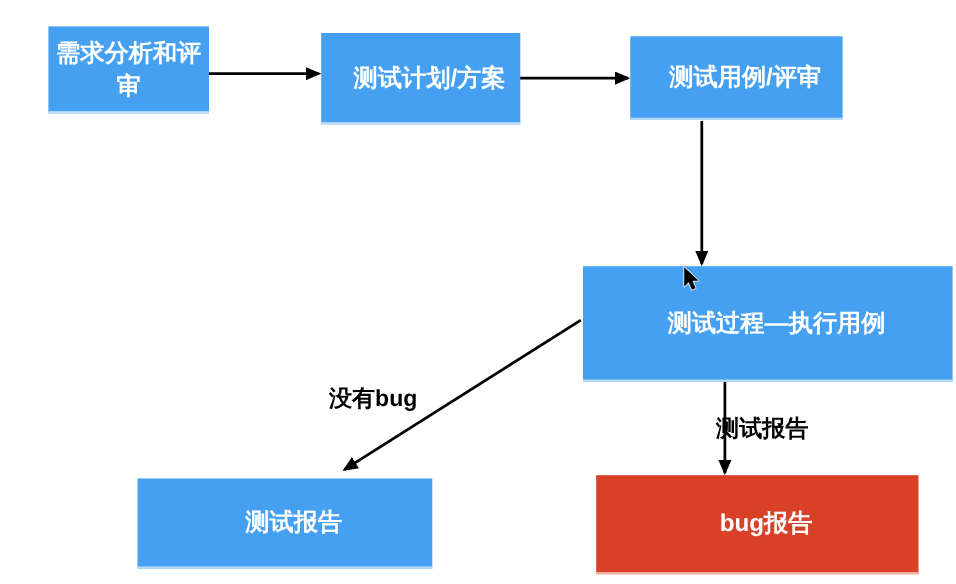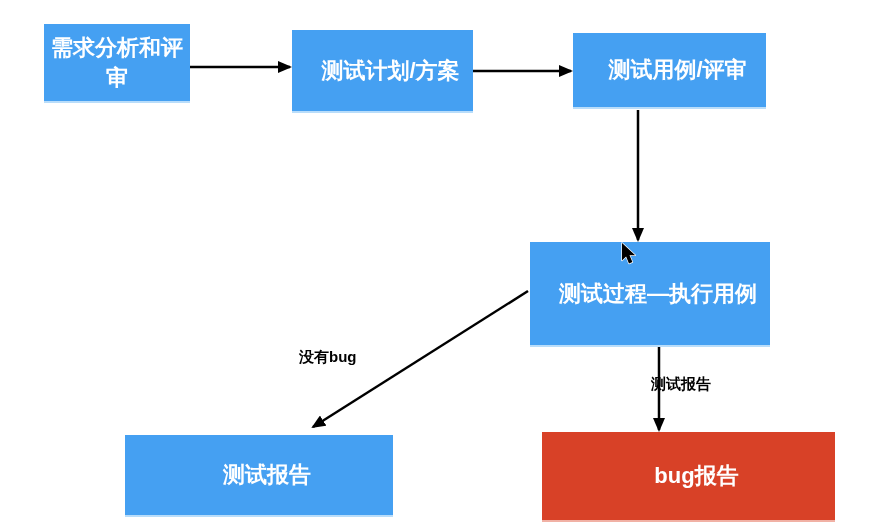--- a/index.html
+++ b/index.html
@@ -29,28 +29,28 @@
     line-height: 1.32;
     box-sizing: border-box;
     padding-left: 16px;
   }
   .node.blue { background: var(--node_blue, #45a0f2); border-bottom: 2px solid #b9ddfa; }
   .node.red  { background: var(--node_red, #d84127);  border-bottom: 2px solid #f1b1a5; }
 
   .n-req   { left: 32px;  top: 24px;  width: 146px; height: 79px;  padding: 0 4px; margin-left: 12px; }
   .n-plan  { left: 292px; top: 30px;  width: 181px; height: 83px; }
   .n-cases { left: 573px; top: 33px;  width: 193px; height: 76px; }
-  .n-exec  { left: 530px; top: 242px; width: 240px; height: 105px; }
+  .n-exec  { left: 530px; top: 242px; width: 336px; height: 105px; }
   .n-rep   { left: 125px; top: 435px; width: 268px; height: 82px; justify-content: center; }
   .n-bug   { left: 542px; top: 432px; width: 293px; height: 90px; }
 
   .edge-label {
     position: absolute;
     color: var(--edge_label_text, #000000);
-    font-size: 15px;
+    font-size: 21px;
     font-weight: 700;
     white-space: nowrap;
   }
   .el-nobug { left: 299px; top: 348px; }
   .el-bug   { left: 651px; top: 375px; }
 
   .cursor-layer {
     position: absolute;
     left: 0; top: 0;
     width: 869px; height: 531px;

